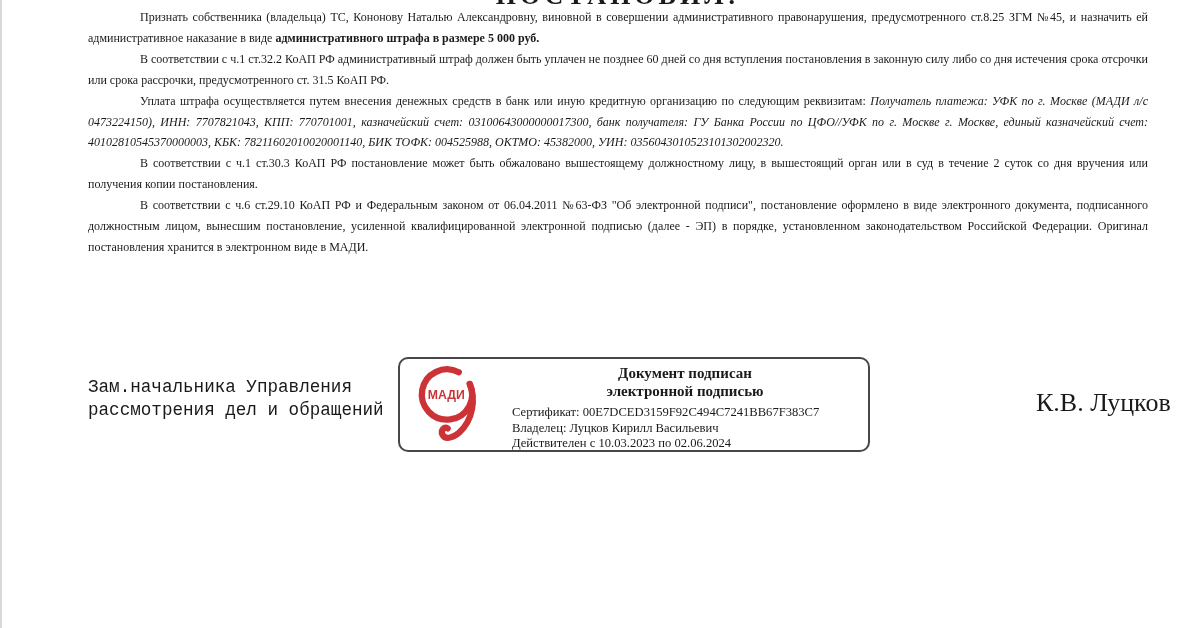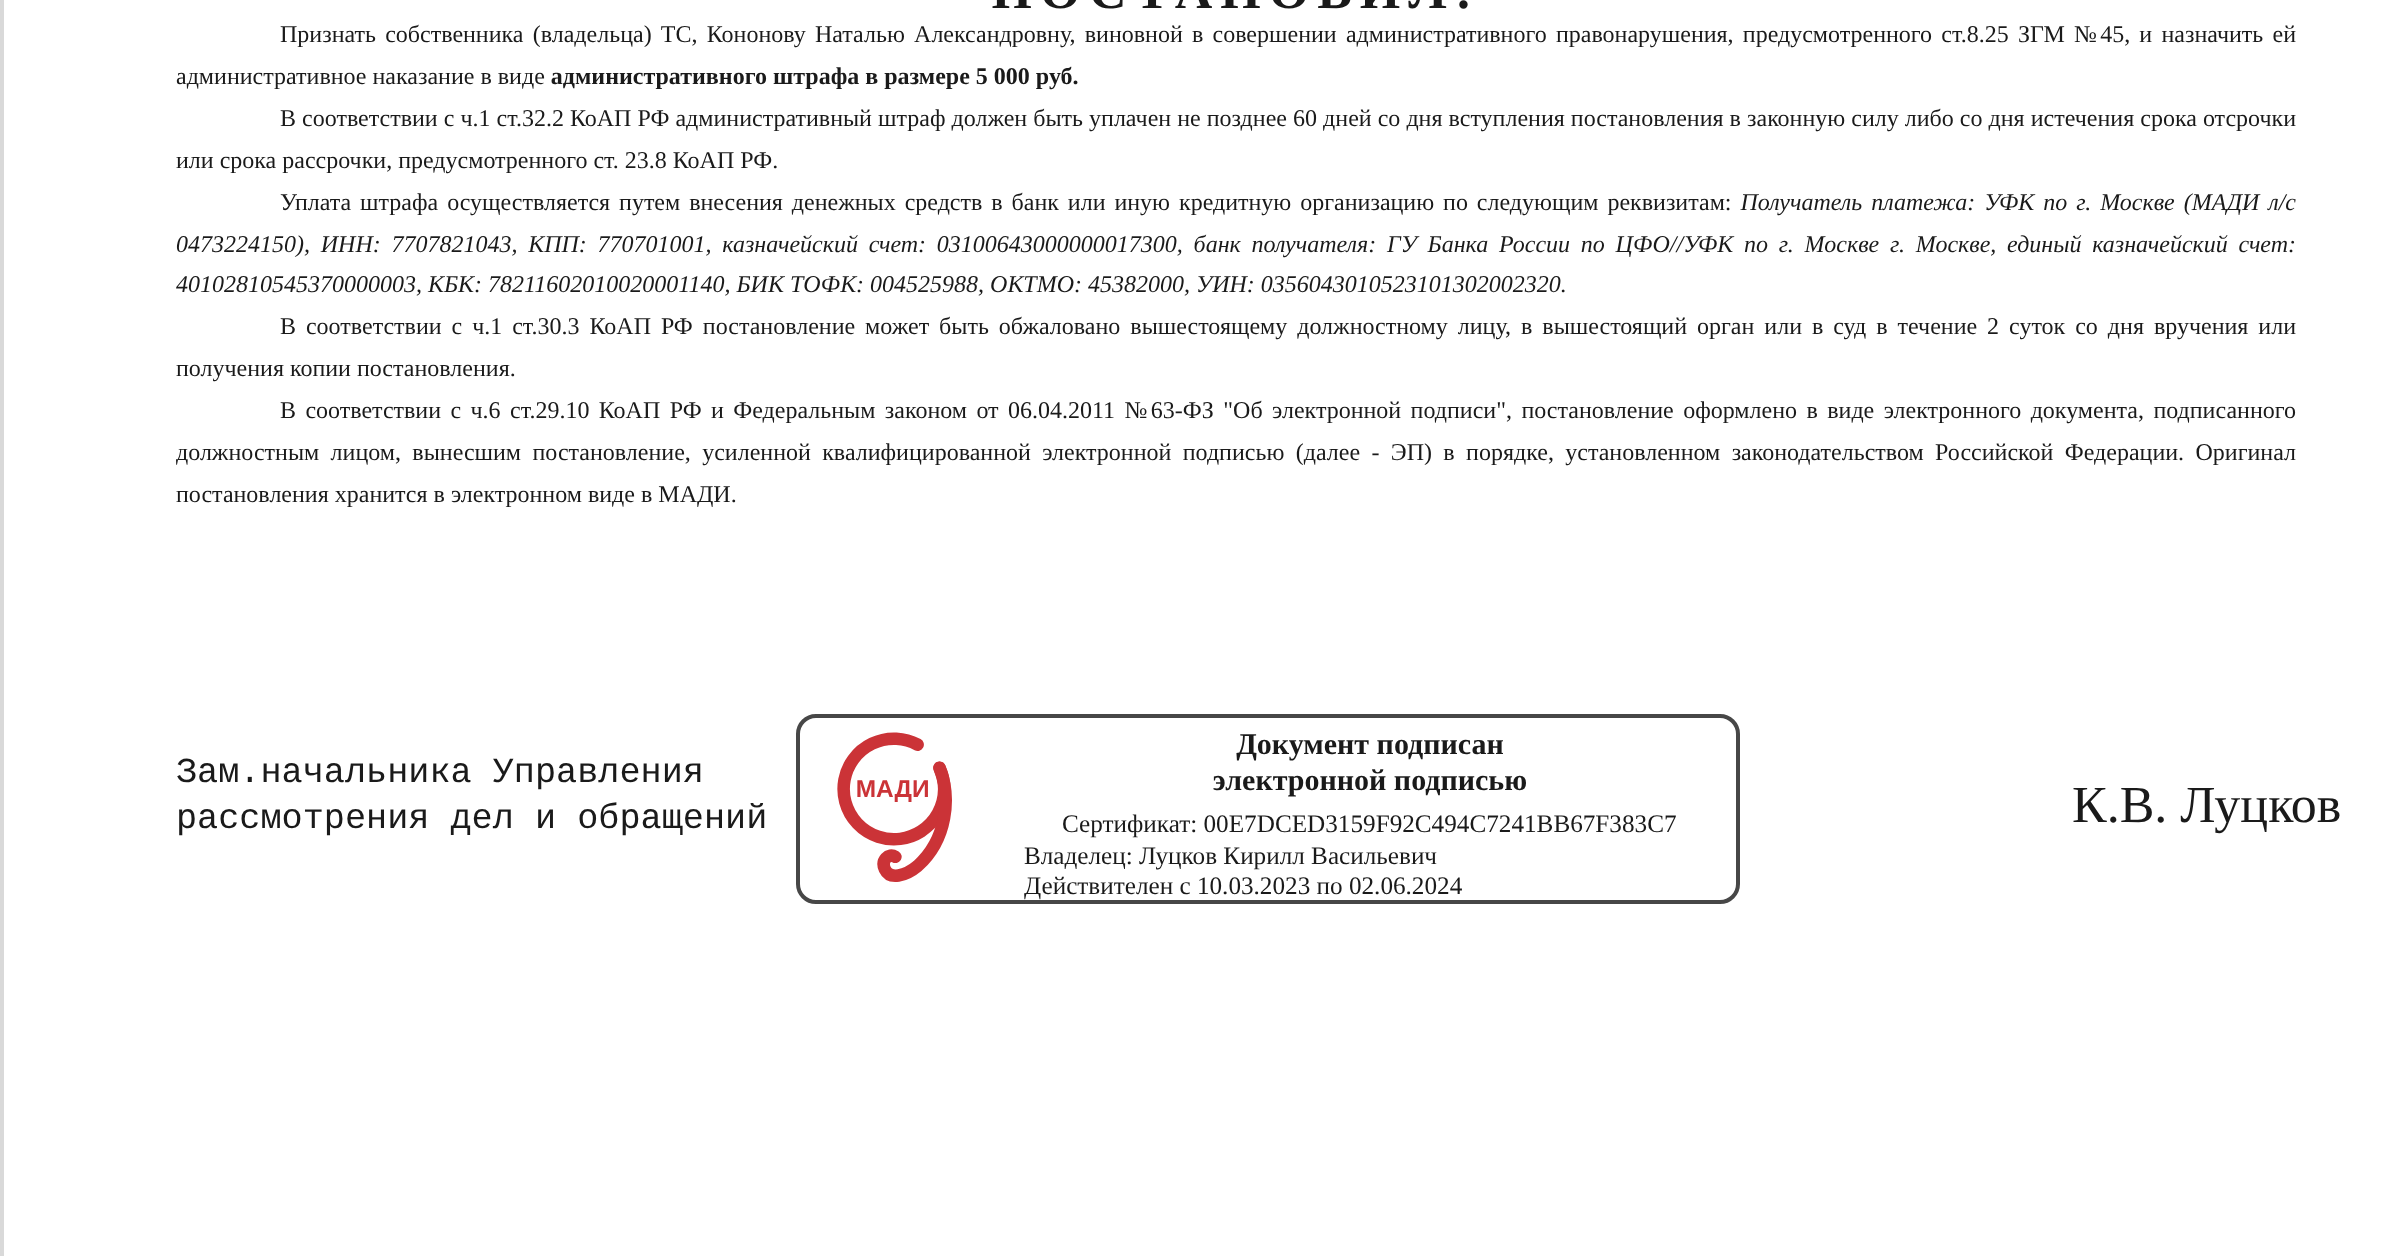--- a/index.html
+++ b/index.html
@@ -93,39 +93,39 @@
     text-align: center;
     font-weight: bold;
     font-size: 15px;
     line-height: 18px;
   }
   .stamp-line {
     font-size: 12.6px;
     line-height: 15.5px;
     white-space: nowrap;
   }
-  .stamp-line.first { margin-top: 5px; margin-left: 19px; }
+  .stamp-line.first { margin-top: 5px; }
   .signer-name {
     position: absolute;
     left: 1036px;
     top: 388px;
     font-size: 26px;
     white-space: nowrap;
   }
 </style>
 </head>
 <body>
 
 <div class="edge-line"></div>
 
 <div class="doc-heading">ПОСТАНОВИЛ:</div>
 
 <div class="doc-body">
     <p class="para"><span>Признать собственника (владельца) ТС, Кононову Наталью Александровну, виновной в совершении административного правонарушения, предусмотренного ст.8.25 ЗГМ №45, и назначить ей административное наказание в виде </span><span class="run-bold">административного штрафа в размере 5 000 руб.</span></p>
-    <p class="para"><span>В соответствии с ч.1 ст.32.2 КоАП РФ административный штраф должен быть уплачен не позднее 60 дней со дня вступления постановления в законную силу либо со дня истечения срока отсрочки или срока рассрочки, предусмотренного ст. 23.8 КоАП РФ.</span></p>
+    <p class="para"><span>В соответствии с ч.1 ст.32.2 КоАП РФ административный штраф должен быть уплачен не позднее 60 дней со дня вступления постановления в законную силу либо со дня истечения срока отсрочки или срока рассрочки, предусмотренного ст. 31.5 КоАП РФ.</span></p>
     <p class="para"><span>Уплата штрафа осуществляется путем внесения денежных средств в банк или иную кредитную организацию по следующим реквизитам: </span><span class="run-italic">Получатель платежа: УФК по г. Москве (МАДИ л/с 0473224150), ИНН: 7707821043, КПП: 770701001, казначейский счет: 03100643000000017300, банк получателя: ГУ Банка России по ЦФО//УФК по г. Москве г. Москве, единый казначейский счет: 40102810545370000003, КБК: 78211602010020001140, БИК ТОФК: 004525988, ОКТМО: 45382000, УИН: 0356043010523101302002320.</span></p>
     <p class="para"><span>В соответствии с ч.1 ст.30.3 КоАП РФ постановление может быть обжаловано вышестоящему должностному лицу, в вышестоящий орган или в суд в течение 2 суток со дня вручения или получения копии постановления.</span></p>
     <p class="para"><span>В соответствии с ч.6 ст.29.10 КоАП РФ и Федеральным законом от 06.04.2011 №63-ФЗ "Об электронной подписи", постановление оформлено в виде электронного документа, подписанного должностным лицом, вынесшим постановление, усиленной квалифицированной электронной подписью (далее - ЭП) в порядке, установленном законодательством Российской Федерации. Оригинал постановления хранится в электронном виде в МАДИ.</span></p>
   </div>
 
 <div class="signer-position">
   <div>Зам.начальника Управления</div>
   <div>рассмотрения дел и обращений</div>
 </div>
 

